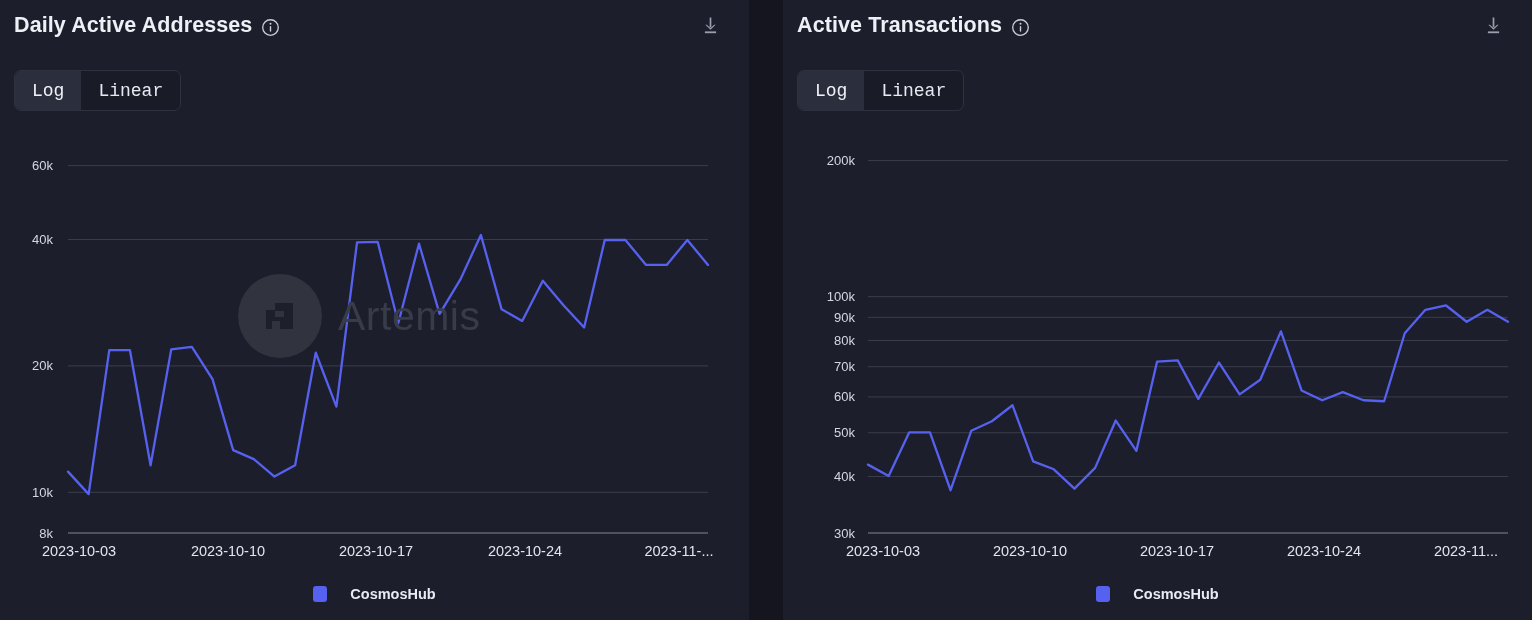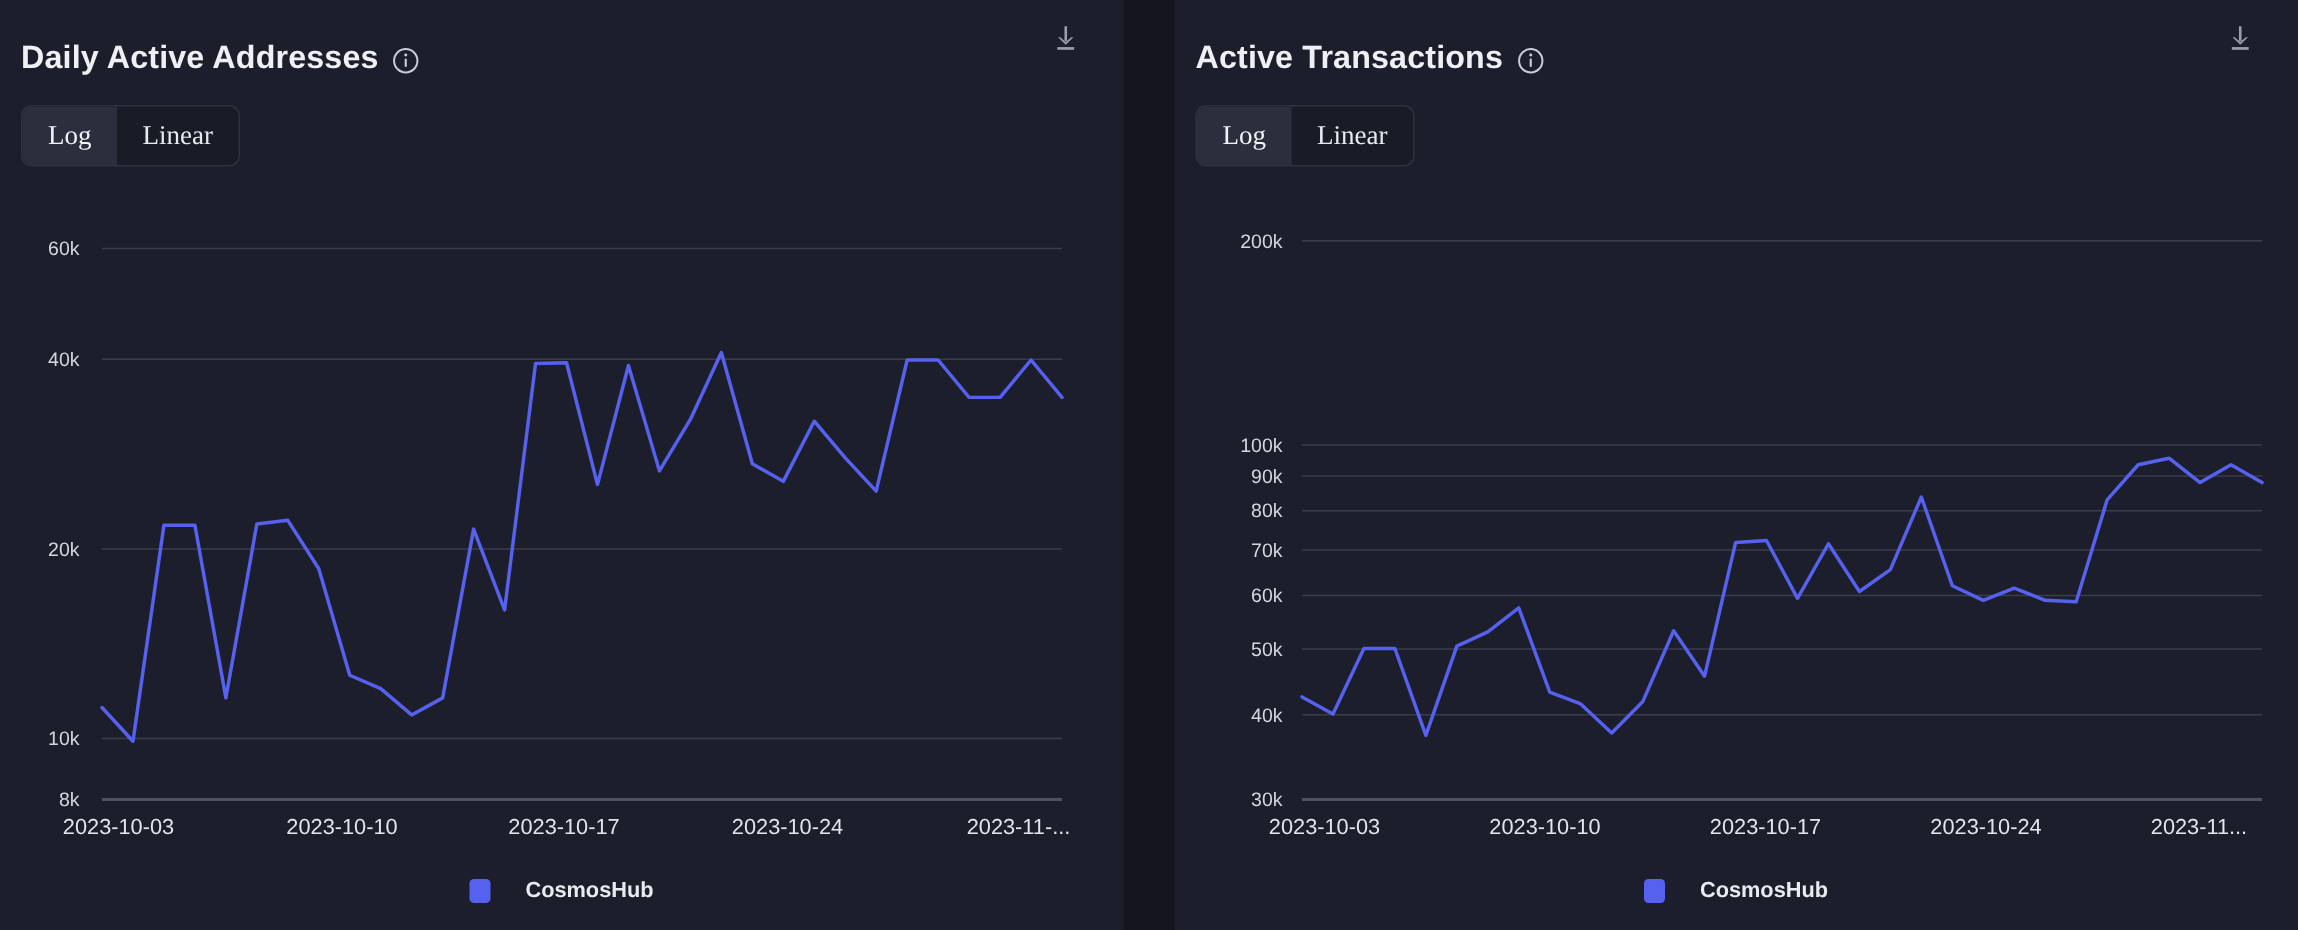--- a/index.html
+++ b/index.html
@@ -13,21 +13,21 @@
   .board { display: flex; width: 1532px; height: 620px; background: #14151f; }
   .panel {
     position: relative; height: 620px; background: #1c1f2b;
     overflow: hidden; flex: 0 0 auto;
   }
   .panel-left  { width: 749px; }
   .panel-gap   { width: 34px; height: 620px; background: #14151f; flex: 0 0 auto; }
   .panel-right { width: 749px; }
 
   .panel-head { position: absolute; left: 0; top: 0; width: 100%; height: 120px; }
-  .title-row { display: flex; align-items: center; gap: 9px; padding: 26px 0 0 14px; }
+  .title-row { display: flex; align-items: center; gap: 9px; padding: 13px 0 0 14px; }
   .panel-title {
     font-size: 21.5px; font-weight: 700; color: #eef0f6;
     letter-spacing: .1px; white-space: nowrap;
   }
   .info-icon { width: 19px; height: 19px; display: block; flex: 0 0 auto; margin-top: 3px; }
 
   .dl-btn {
     position: absolute; right: 26px; top: 12px;
     width: 26px; height: 26px; display: flex;
     align-items: center; justify-content: center;
@@ -35,21 +35,21 @@
   }
   .dl-btn svg { width: 19px; height: 19px; display: block; }
 
   .seg-wrap {
     position: absolute; left: 14px; top: 70px;
     display: flex; background: #191b26;
     border: 1px solid #2e3140; border-radius: 7px;
     overflow: hidden; height: 41px;
   }
   .seg {
-    font-family: Liberation Serif, serif;
+    font-family: Liberation Mono, monospace;
     font-size: 18px; color: #e7e9f1; background: transparent;
     border: 0; cursor: pointer; padding: 0 17px; height: 100%;
     display: flex; align-items: center; white-space: nowrap;
   }
   .seg.active { background: #2b2e3c; color: #f2f3f8; }
 
   .plot { position: absolute; left: 0; top: 0; width: 749px; height: 620px; }
   .plot svg { display: block; }
 
   .watermark {
@@ -124,20 +124,32 @@
             <text x="79" y="556" text-anchor="middle" class="xtick">2023-10-03</text>
             <text x="228" y="556" text-anchor="middle" class="xtick">2023-10-10</text>
             <text x="376" y="556" text-anchor="middle" class="xtick">2023-10-17</text>
             <text x="525" y="556" text-anchor="middle" class="xtick">2023-10-24</text>
             <text x="679" y="556" text-anchor="middle" class="xtick">2023-11-...</text>
           </g>
         <path id="L-line" fill="none" stroke="#5761f0" stroke-width="2.3" stroke-linejoin="round" stroke-linecap="round" d="M68.00 471.65 L88.65 494.14 L109.29 350.21 L129.94 350.21 L150.58 465.25 L171.23 349.37 L191.87 346.89 L212.52 379.15 L233.16 450.17 L253.81 459.07 L274.45 476.60 L295.10 465.25 L315.74 352.73 L336.39 406.61 L357.03 242.29 L377.68 241.82 L398.32 323.06 L418.97 243.68 L439.61 313.92 L460.26 279.65 L480.90 235.03 L501.55 309.18 L522.19 320.91 L542.84 280.79 L563.48 305.22 L584.13 327.43 L604.77 239.99 L625.42 239.99 L646.06 264.92 L666.71 264.92 L687.35 239.99 L708.00 264.92"></path>
       </svg>
     </div>
 
+    <div class="watermark wm-left">
+      <div class="wm-badge">
+        <svg width="44" height="44" viewBox="0 0 44 44">
+          <rect x="8" y="16" width="9" height="7" fill="#1d1f2a"></rect>
+          <rect x="17" y="9" width="9" height="8" fill="#1d1f2a"></rect>
+          <rect x="26" y="9" width="9" height="26" fill="#1d1f2a"></rect>
+          <rect x="8" y="23" width="18" height="12" fill="#1d1f2a"></rect>
+          <rect x="14" y="27" width="8" height="8" fill="#31343f"></rect>
+        </svg>
+      </div>
+      <span class="wm-text">Artemis</span>
+    </div>
 
     <div class="legend">
       <span class="legend-swatch"></span>
       <span class="legend-label">CosmosHub</span>
     </div>
   </section>
 
   <div class="panel-gap"></div>
 
   <section class="panel panel-right">

